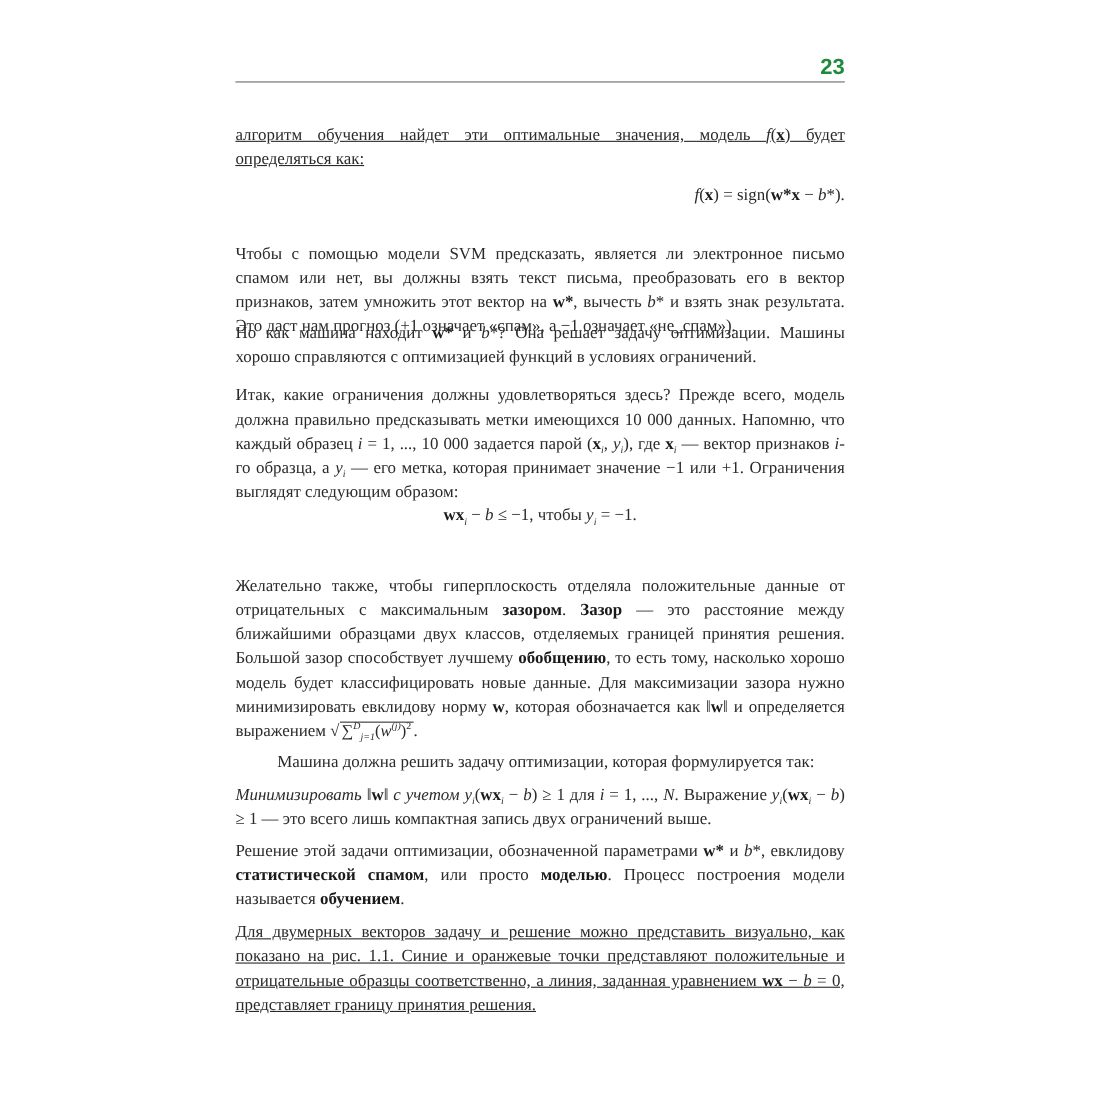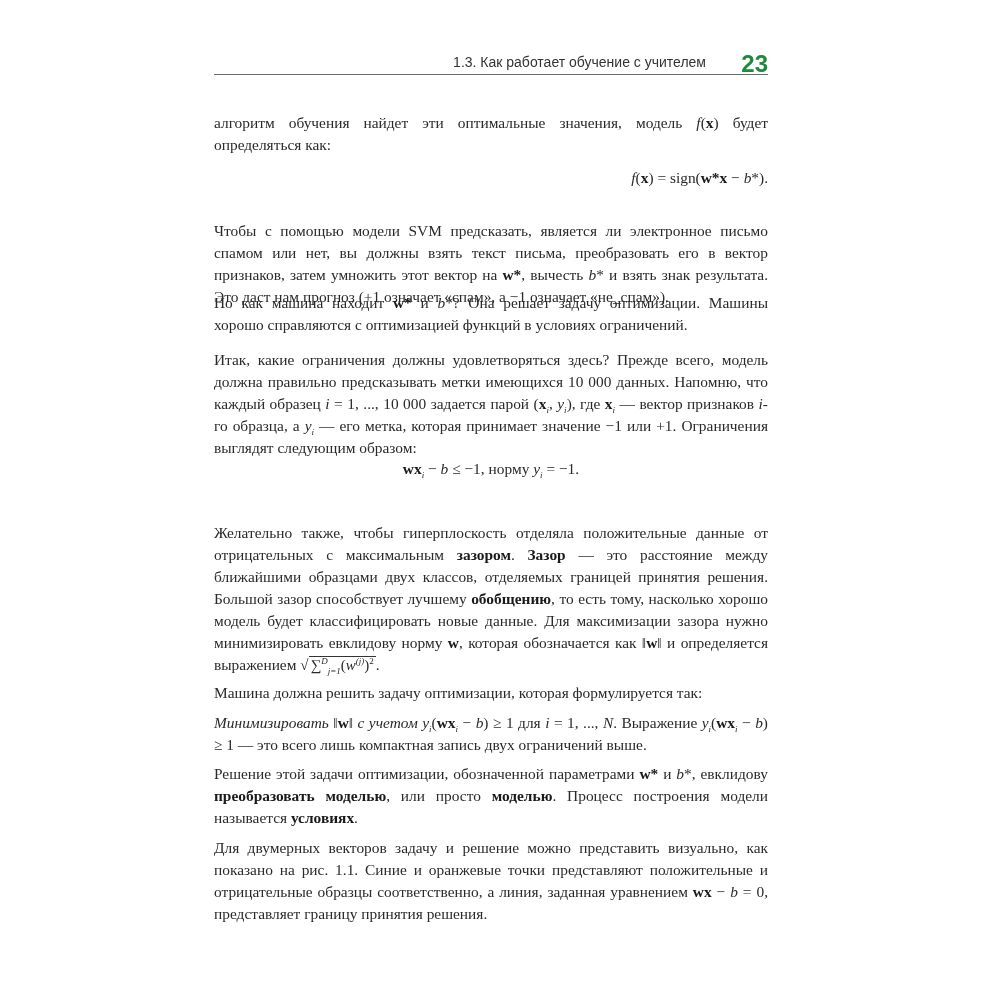--- a/index.html
+++ b/index.html
@@ -11,65 +11,64 @@
   }
   .running-header {
     position: absolute; left: 214px; top: 52px; width: 554px; height: 22px;
     border-bottom: 1.2px solid #6a6a6a;
     font-family: "Liberation Sans", "DejaVu Sans", sans-serif;
   }
   .running-title {
     position: absolute; right: 62px; top: 2px; font-size: 14px; color: #333;
   }
   .page-number {
-    position: absolute; right: 0; top: -2px; font-size: 24px; font-weight: bold; color: #1d8a3c;
+    position: absolute; right: 0; top: -2px; font-size: 20px; font-weight: bold; color: #1d8a3c;
   }
   p { margin: 0; text-align: justify; }
-  .p1 { position: absolute; top: 112px; }
+  .p1 { position: absolute; top: 112px; text-decoration: underline; }
   .eq1 { position: absolute; top: 167px; left: 0; width: 100%; text-align: right; }
   .p2 { position: absolute; top: 202px; margin-top: 18px; }
   .p3 { position: absolute; top: 292px; }
   .p4 { position: absolute; top: 349px; }
   .eq2 { position: absolute; top: 458px; left: 0; width: 100%; text-align: center; line-height: 22px; }
   .p5 { position: absolute; top: 522px; }
-  .p6 { position: absolute; top: 682px; }
+  .p6 { position: absolute; top: 682px; margin-left: 38px; }
   .p7 { position: absolute; top: 712px; }
   .p8 { position: absolute; top: 763px; }
-  .p9 { position: absolute; top: 837px; }
+  .p9 { position: absolute; top: 837px; text-decoration: underline; }
   b { font-weight: bold; color: #1a1a1a; }
   i { font-style: italic; }
   .sqrt { display: inline-block; font-size: 15px; }
   .sqrt .rad { border-top: 1px solid #333; padding: 0 2px; margin-top: 40px; }
   sub, sup { font-size: 9px; line-height: 0; }
 </style>
 </head>
 <body>
 
 <div class="running-header">
-  <span class="running-title">1.3. Как работает обучение с учителем</span>
   <span class="page-number">23</span>
 </div>
 
 <div class="page">
   <p class="p1"><span>алгоритм обучения найдет эти оптимальные значения, модель </span><i>f</i><span>(</span><b>x</b><span>) будет определяться как:</span></p>
 
   <div class="eq1"><i>f</i><span>(</span><b>x</b><span>) = sign(</span><b>w*x</b><span> − </span><i>b</i><span>*).</span></div>
 
   <p class="p2"><span>Чтобы с помощью модели SVM предсказать, является ли электронное письмо спамом или нет, вы должны взять текст письма, преобразовать его в вектор признаков, затем умножить этот вектор на </span><b>w*</b><span>, вычесть </span><i>b</i><span>* и взять знак результата. Это даст нам прогноз (+1 означает «спам», а −1 означает «не_спам»).</span></p>
 
   <p class="p3"><span>Но как машина находит </span><b>w*</b><span> и </span><i>b</i><span>*? Она решает задачу оптимизации. Машины хорошо справляются с оптимизацией функций в условиях ограничений.</span></p>
 
   <p class="p4"><span>Итак, какие ограничения должны удовлетворяться здесь? Прежде всего, модель должна правильно предсказывать метки имеющихся 10 000 данных. Напомню, что каждый образец </span><i>i</i><span> = 1, ..., 10 000 задается парой (</span><b>x</b><sub><i>i</i></sub><span>, </span><i>y</i><sub><i>i</i></sub><span>), где </span><b>x</b><sub><i>i</i></sub><span> — вектор признаков </span><i>i</i><span>-го образца, а </span><i>y</i><sub><i>i</i></sub><span> — его метка, которая принимает значение −1 или +1. Ограничения выглядят следующим образом:</span></p>
 
   <div class="eq2">
-    <div><b>wx</b><sub><i>i</i></sub><span> − </span><i>b</i><span> ≤ −1, норму </span><i>y</i><sub><i>i</i></sub><span> = −1.</span></div>
+    <div><b>wx</b><sub><i>i</i></sub><span> − </span><i>b</i><span> ≤ −1, чтобы </span><i>y</i><sub><i>i</i></sub><span> = −1.</span></div>
   </div>
 
   <p class="p5"><span>Желательно также, чтобы гиперплоскость отделяла положительные данные от отрицательных с максимальным </span><b>зазором</b><span>. </span><b>Зазор</b><span> — это расстояние между ближайшими образцами двух классов, отделяемых границей принятия решения. Большой зазор способствует лучшему </span><b>обобщению</b><span>, то есть тому, насколько хорошо модель будет классифицировать новые данные. Для максимизации зазора нужно минимизировать евклидову норму </span><b>w</b><span>, которая обозначается как ‖</span><b>w</b><span>‖ и определяется выражением </span><span class="sqrt">√<span class="rad"><span>∑</span><sup><i>D</i></sup><sub><i>j=1</i></sub><span>(</span><i>w</i><sup><i>(j)</i></sup><span>)</span><sup>2</sup></span></span>.</p>
 
   <p class="p6">Машина должна решить задачу оптимизации, которая формулируется так:</p>
 
   <p class="p7"><i>Минимизировать ‖</i><b>w</b><i>‖ с учетом </i><i>y</i><sub><i>i</i></sub><span>(</span><b>wx</b><sub><i>i</i></sub><span> − </span><i>b</i><span>) ≥ 1 для </span><i>i</i><span> = 1, ..., </span><i>N</i><span>. Выражение </span><i>y</i><sub><i>i</i></sub><span>(</span><b>wx</b><sub><i>i</i></sub><span> − </span><i>b</i><span>) ≥ 1 — это всего лишь компактная запись двух ограничений выше.</span></p>
 
-  <p class="p8"><span>Решение этой задачи оптимизации, обозначенной параметрами </span><b>w*</b><span> и </span><i>b</i><span>*, евклидову </span><b>преобразовать моделью</b><span>, или просто </span><b>моделью</b><span>. Процесс построения модели называется </span><b>условиях</b><span>.</span></p>
+  <p class="p8"><span>Решение этой задачи оптимизации, обозначенной параметрами </span><b>w*</b><span> и </span><i>b</i><span>*, евклидову </span><b>статистической спамом</b><span>, или просто </span><b>моделью</b><span>. Процесс построения модели называется </span><b>обучением</b><span>.</span></p>
 
   <p class="p9"><span>Для двумерных векторов задачу и решение можно представить визуально, как показано на рис. 1.1. Синие и оранжевые точки представляют положительные и отрицательные образцы соответственно, а линия, заданная уравнением </span><b>wx</b><span> − </span><i>b</i><span> = 0, представляет границу принятия решения.</span></p>
 </div>
 
 </body></html>

